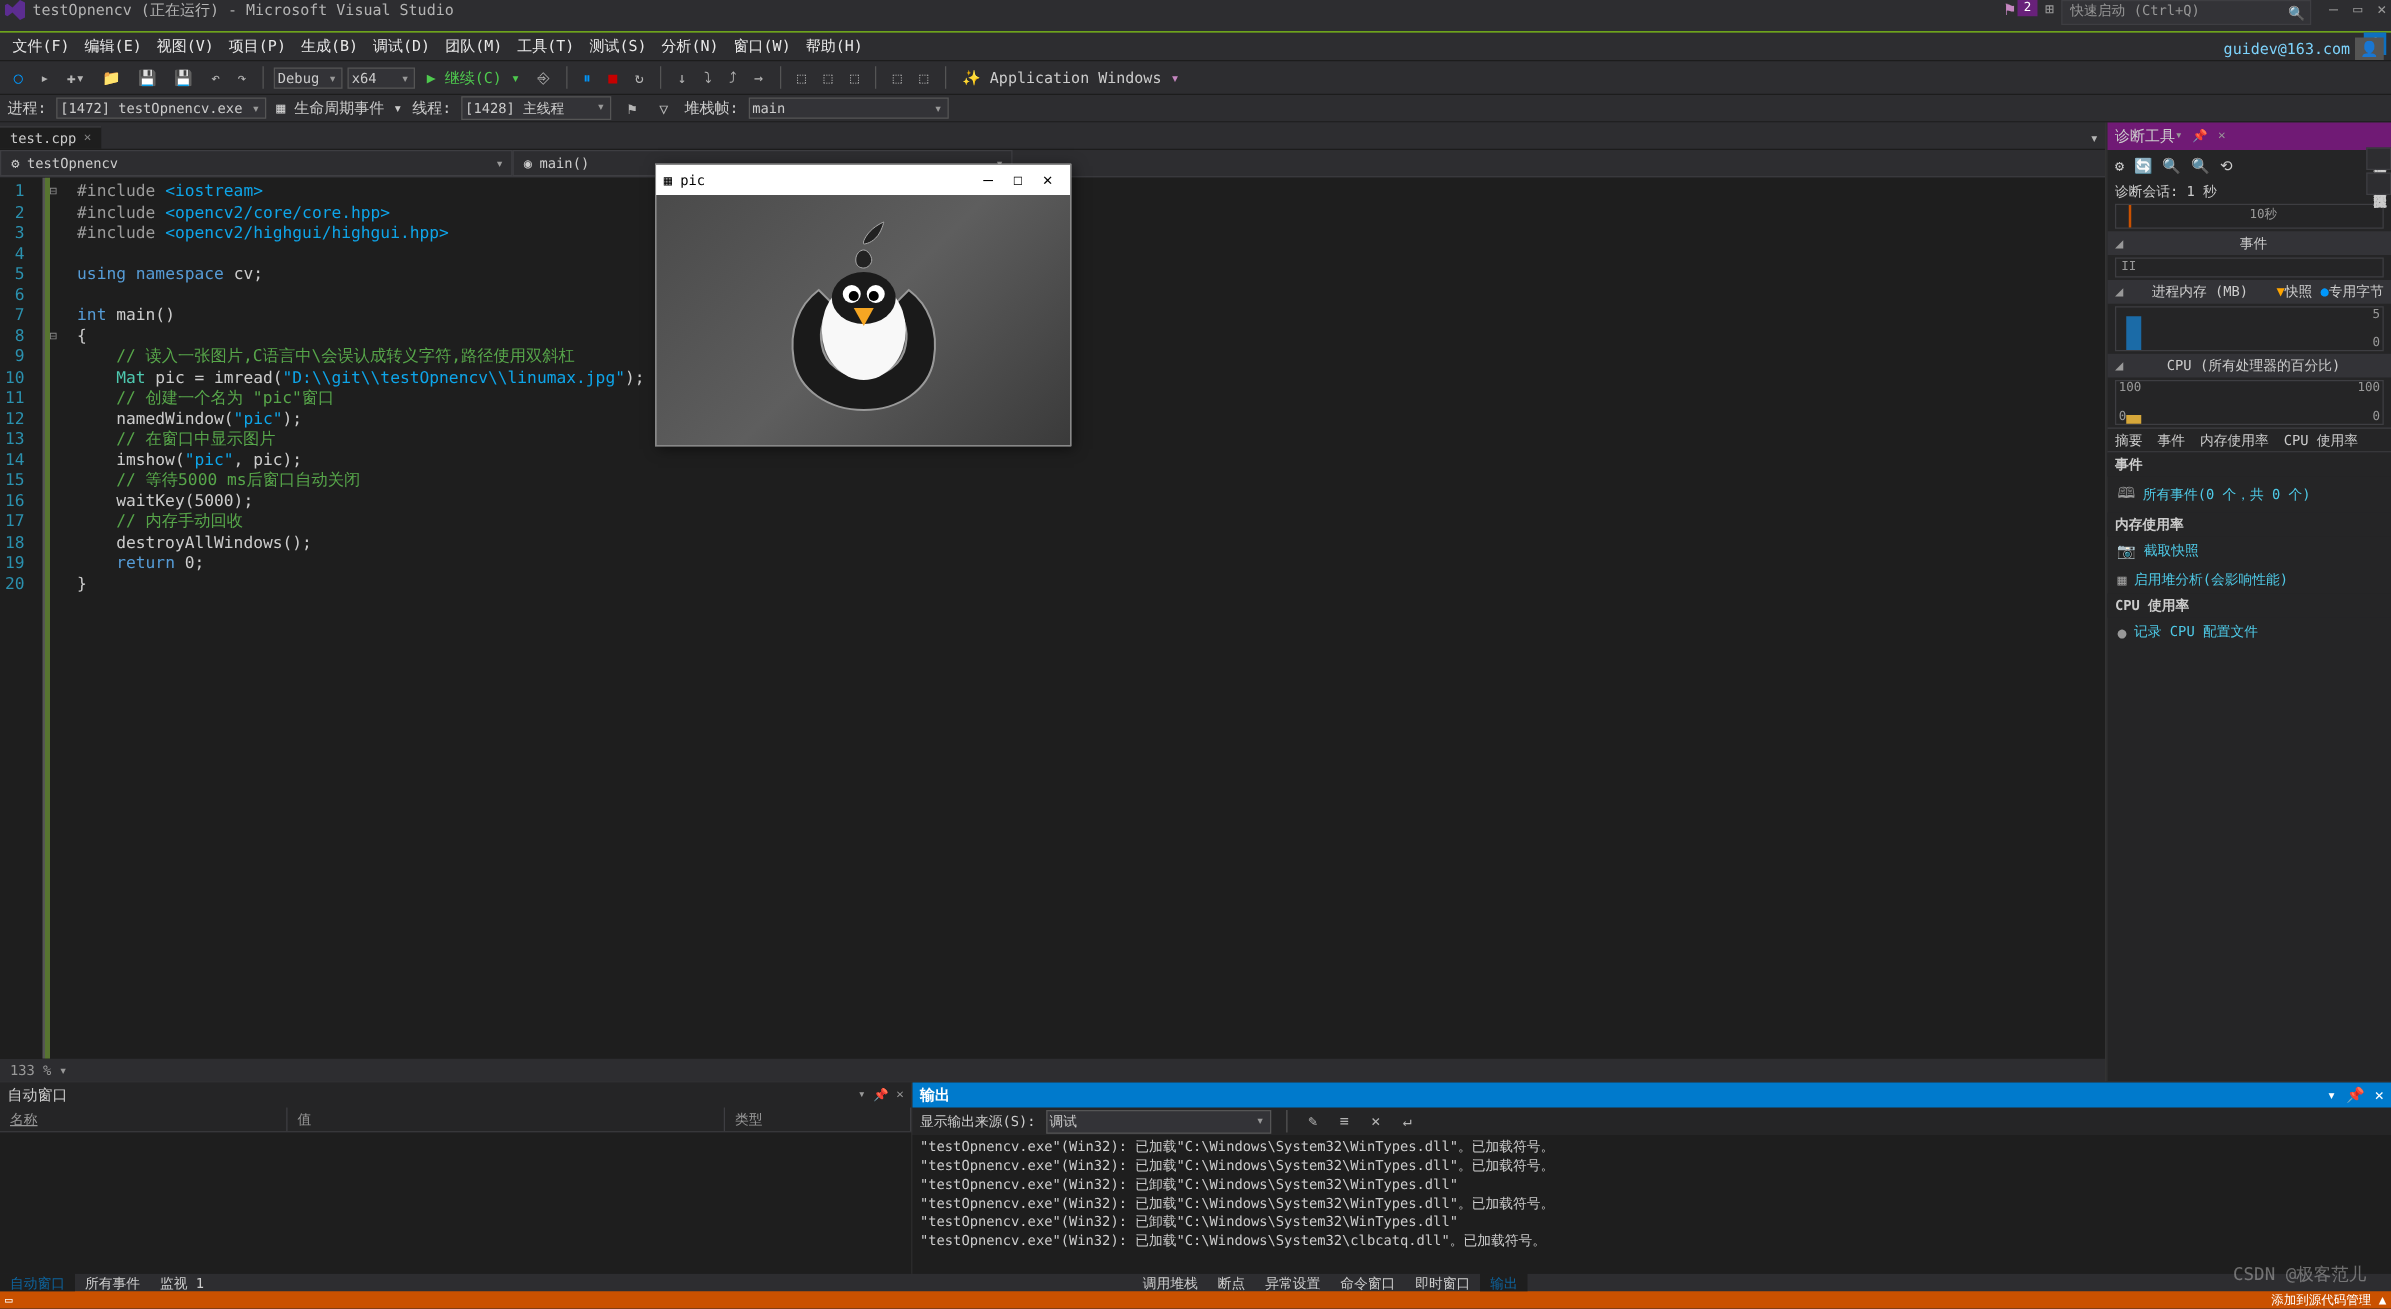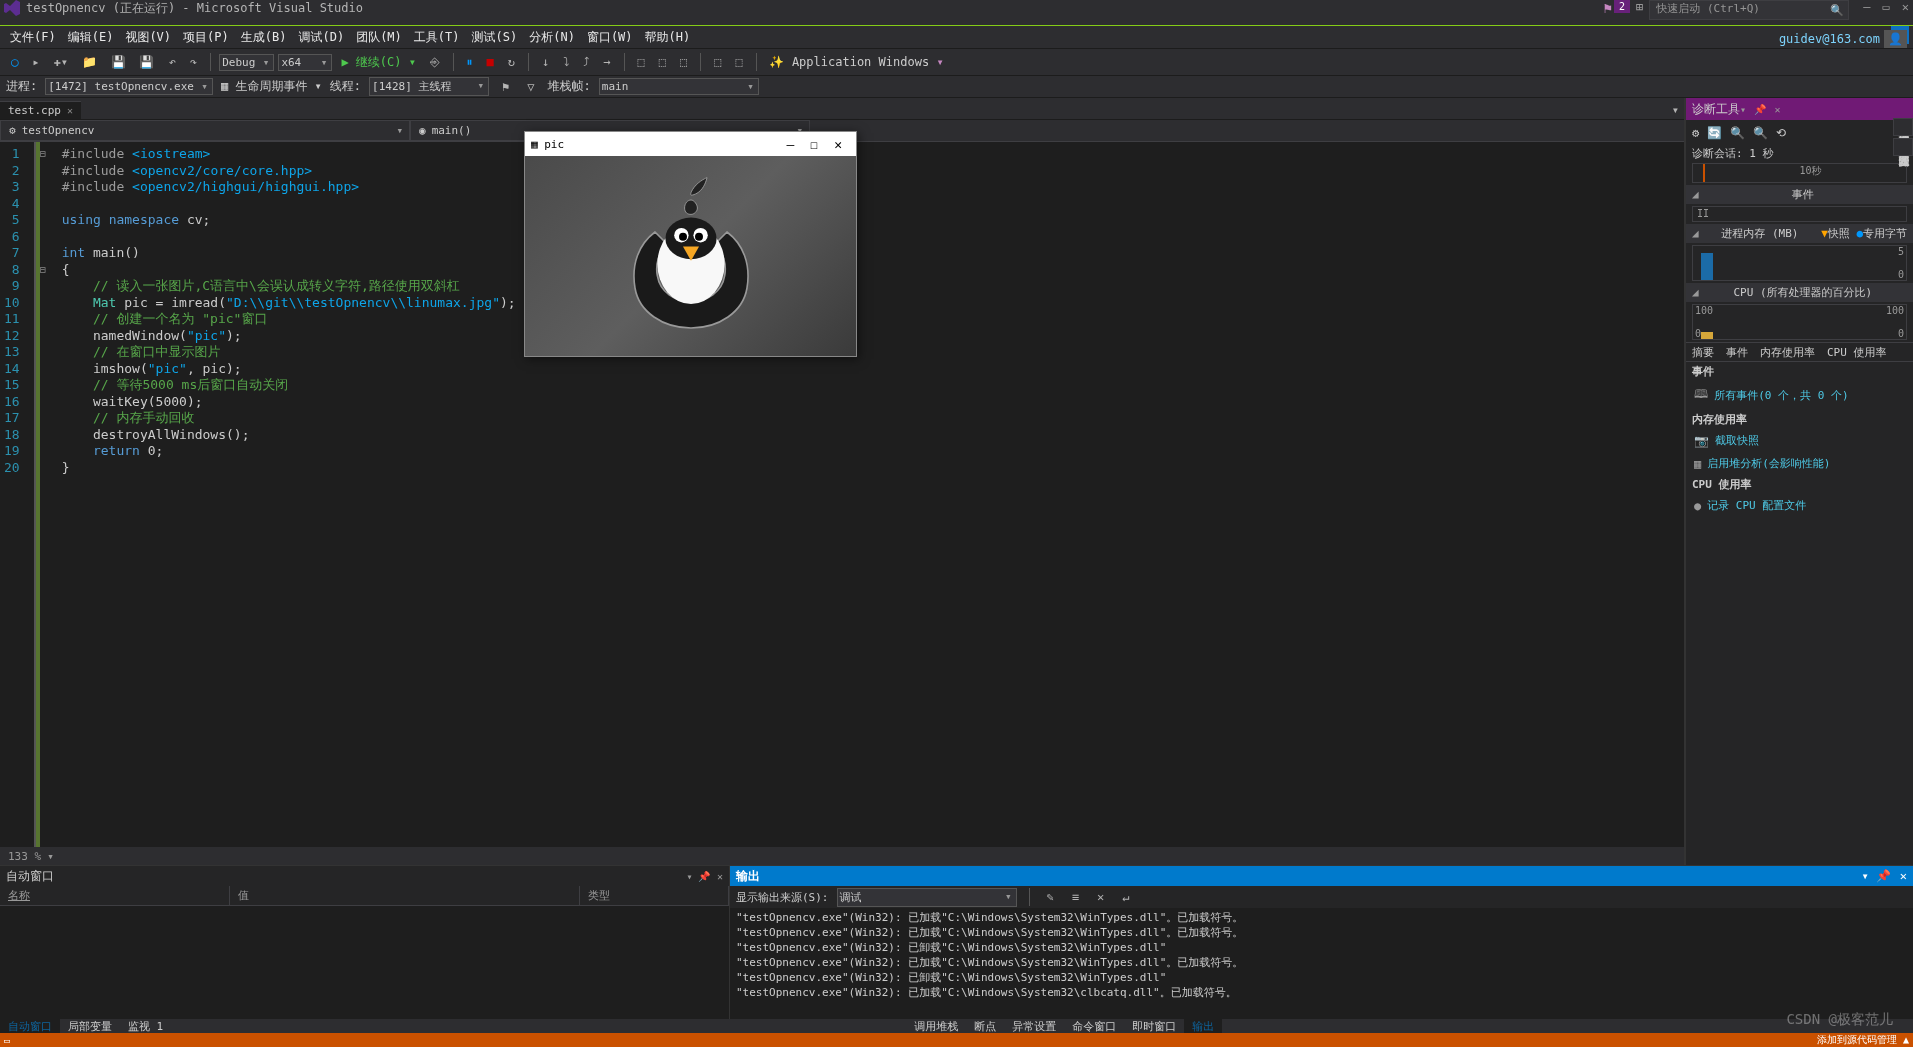--- a/index.html
+++ b/index.html
@@ -341,21 +341,21 @@
 "testOpnencv.exe"(Win32): 已卸载"C:\Windows\System32\WinTypes.dll"
 "testOpnencv.exe"(Win32): 已加载"C:\Windows\System32\WinTypes.dll"。已加载符号。
 "testOpnencv.exe"(Win32): 已卸载"C:\Windows\System32\WinTypes.dll"
 "testOpnencv.exe"(Win32): 已加载"C:\Windows\System32\clbcatq.dll"。已加载符号。</div>
   </div>
 </div>
 
 <div class="bottabs">
   <div id="btabsL" style="display:flex">
       <span class="bottab active">自动窗口</span>
-      <span class="bottab">局部变量</span>
+      <span class="bottab">所有事件</span>
       <span class="bottab">监视 1</span>
     </div>
   <div class="btabs2" id="btabsR" style="display:flex">
       <span class="bottab">调用堆栈</span>
       <span class="bottab">断点</span>
       <span class="bottab">异常设置</span>
       <span class="bottab">命令窗口</span>
       <span class="bottab">即时窗口</span>
       <span class="bottab active">输出</span>
     </div>

